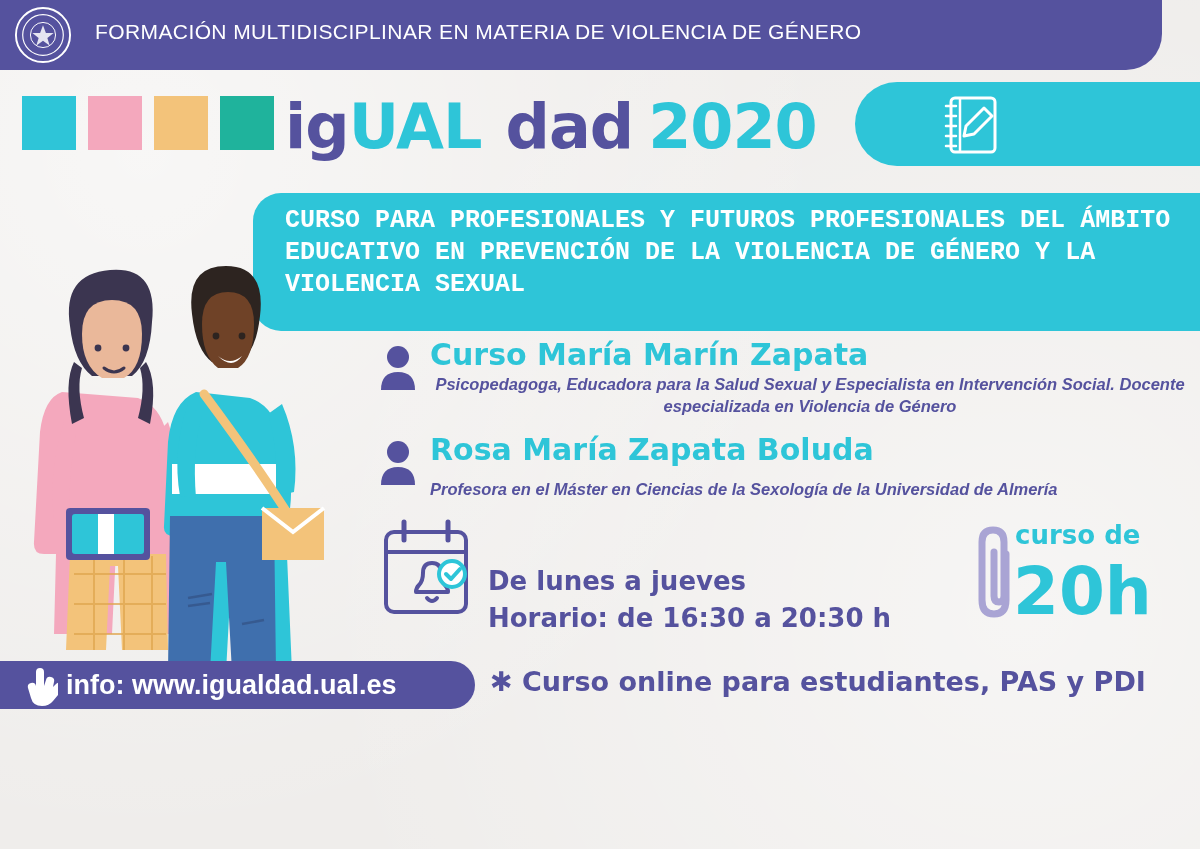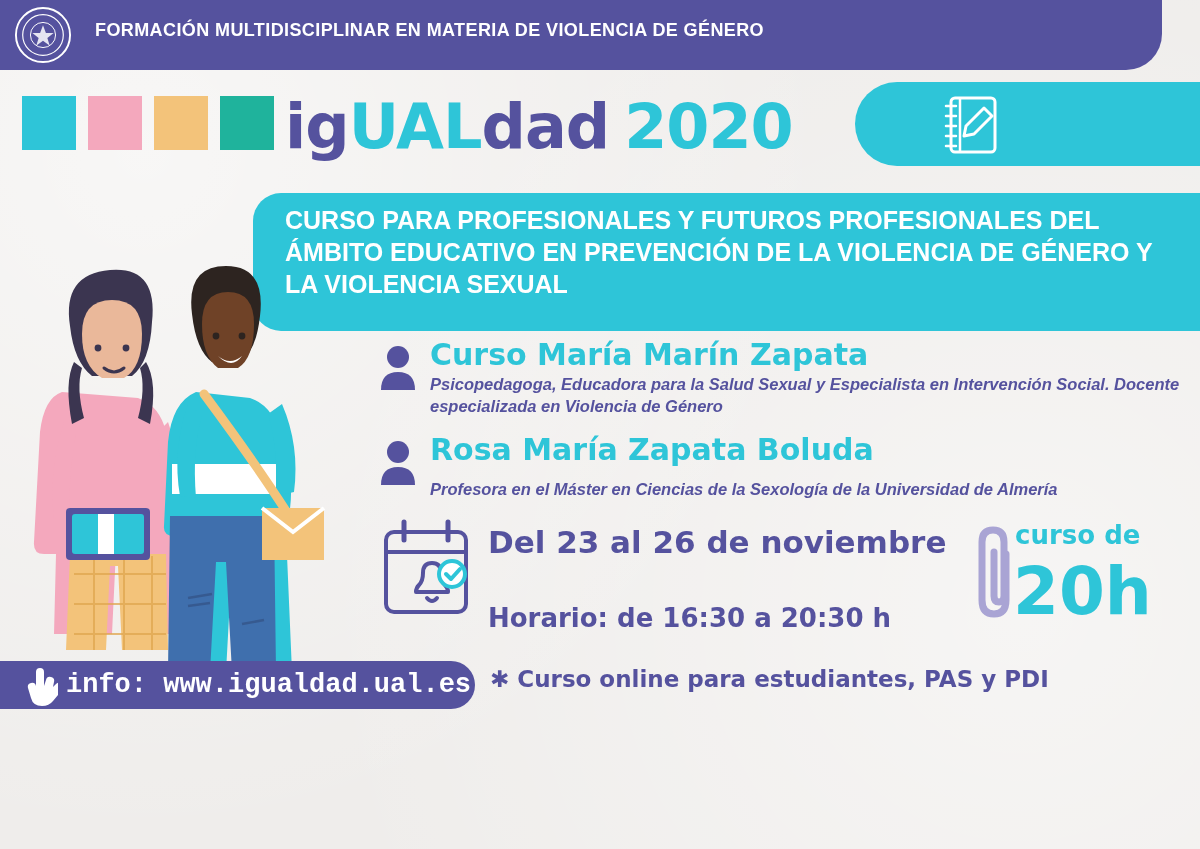--- a/index.html
+++ b/index.html
@@ -18,75 +18,75 @@
       #efedeb;
   }
   
   .header-bar{
     position:absolute;left:0;top:0;width:1162px;height:70px;
     background:#55529e;
     border-bottom-right-radius:36px;
   }
   .header-title{
     position:absolute;left:95px;top:20px;right:20px;
-    color:#ffffff;font-size:18px;font-weight:bold;letter-spacing:.4px;
+    color:#ffffff;font-size:21px;font-weight:normal;letter-spacing:.4px;
     white-space:nowrap;
   }
   .ual-seal{
     position:absolute;left:14px;top:6px;width:58px;height:58px;
   }
   
   .sq{position:absolute;top:96px;width:54px;height:54px;}
   .sq1{left:22px;background:#2ec5d8;}
   .sq2{left:88px;background:#f4a8bd;}
   .sq3{left:154px;background:#f3c37a;}
   .sq4{left:220px;background:#1fb39c;}
   .brand{
     position:absolute;left:285px;top:90px;
     font-size:62px;font-weight:bold;letter-spacing:-1px;
     font-family:"DejaVu Sans", sans-serif;
   }
   .brand .ig{color:#55529e;}
   .brand .ual{color:#2ec5d8;margin-top:44px;}
-  .brand .dad{color:#55529e;}
+  .brand .dad{color:#55529e;margin-left:24px;}
   .brand .yr{color:#2ec5d8;margin-left:15px;}
   .cursos-tab{
     position:absolute;right:0;top:82px;width:345px;height:84px;
     background:#2ec5d8;border-top-left-radius:42px;border-bottom-left-radius:42px;
   }
   .cursos-label{
     position:absolute;right:28px;top:100px;
     color:#ffffff;font-size:46px;font-weight:bold;
     font-family:"DejaVu Sans", sans-serif;
   }
   .notebook-icon{position:absolute;right:196px;top:92px;width:64px;height:66px;}
   
   .title-band{
     position:absolute;left:253px;top:193px;width:947px;height:138px;
     background:#2ec5d8;border-top-left-radius:28px;border-bottom-left-radius:28px;
   }
   .title-text{
     position:absolute;left:285px;top:205px;width:900px;
-    color:#ffffff;font-size:25px;font-weight:bold;line-height:1.27;
+    color:#ffffff;font-size:25px;font-weight:bold;line-height:1.27;font-family:Liberation Mono, monospace;
   }
   
   .person-icon{position:absolute;width:40px;height:46px;}
   .sp1-icon{left:378px;top:345px;}
   .sp2-icon{left:378px;top:440px;}
   .sp-name{
     position:absolute;color:#2ec5d8;font-size:30px;font-weight:bold;
     font-family:"DejaVu Sans", sans-serif;white-space:nowrap;
   }
   .sp1-name{left:430px;top:337px;}
   .sp2-name{left:430px;top:432px;}
   .sp-desc{
     position:absolute;color:#55529e;font-size:16.5px;font-style:italic;font-weight:bold;
     line-height:1.35;
   }
-  .sp1-desc{left:430px;top:373px;width:760px;}
+  .sp1-desc{left:430px;top:373px;width:760px;text-align:center;}
   .sp2-desc{left:430px;top:478px;width:760px;}
   
   .cal-icon{position:absolute;left:378px;top:518px;width:96px;height:106px;}
   .date-line{
     position:absolute;left:488px;color:#55529e;font-weight:bold;
     font-family:"DejaVu Sans", sans-serif;white-space:nowrap;
   }
   .date1{top:524px;font-size:31px;}
   .date2{top:566px;font-size:26px;}
   .date3{top:603px;font-size:26px;}
@@ -100,25 +100,25 @@
     position:absolute;left:1013px;top:553px;color:#2ec5d8;font-size:66px;font-weight:bold;
     font-family:"DejaVu Sans", sans-serif;
   }
   
   .info-bar{
     position:absolute;left:0;top:661px;width:475px;height:48px;
     background:#55529e;border-top-right-radius:24px;border-bottom-right-radius:24px;
   }
   .info-text{
     position:absolute;left:66px;top:670px;color:#ffffff;font-size:27px;font-weight:bold;
-    font-family:Liberation Mono, monospace;
+    font-family:Liberation Sans, sans-serif;
   }
   .hand-icon{position:absolute;left:22px;top:666px;width:36px;height:40px;}
   .online-note{
-    position:absolute;left:490px;top:666px;color:#55529e;font-size:23px;font-weight:bold;
+    position:absolute;left:490px;top:666px;color:#55529e;font-size:27px;font-weight:bold;
     font-family:"DejaVu Sans", sans-serif;white-space:nowrap;
   }
   
   .footer{position:absolute;left:0;top:728px;width:1200px;height:121px;}
   
   .illus{position:absolute;left:10px;top:222px;width:360px;height:450px;}
 </style>
 </head>
 <body>
 
@@ -225,21 +225,21 @@
   <svg class="cal-icon" viewBox="0 0 96 106">
     <rect x="8" y="14" width="80" height="80" rx="8" fill="none" stroke="#55529e" stroke-width="4"></rect>
     <line x1="8" y1="34" x2="88" y2="34" stroke="#55529e" stroke-width="4"></line>
     <line x1="26" y1="4" x2="26" y2="22" stroke="#55529e" stroke-width="5" stroke-linecap="round"></line>
     <line x1="70" y1="4" x2="70" y2="22" stroke="#55529e" stroke-width="5" stroke-linecap="round"></line>
     <path d="M38 74 q0-4 3-7 q4-4 4-12 q0-10 9-10 q9 0 9 10 q0 8 4 12 q3 3 3 7z" fill="none" stroke="#55529e" stroke-width="4" stroke-linejoin="round"></path>
     <path d="M49 80 q5 6 10 0" fill="none" stroke="#55529e" stroke-width="4" stroke-linecap="round"></path>
     <circle cx="74" cy="56" r="13" fill="#ffffff" stroke="#2ec5d8" stroke-width="4"></circle>
     <path d="M68 56 l5 5 9-10" fill="none" stroke="#2ec5d8" stroke-width="4" stroke-linecap="round" stroke-linejoin="round"></path>
   </svg>
-  <div class="date-line date1">Del 23 al 26 de noviembre</div>
+  <div class="date-line date2">De lunes a jueves</div>
   <div class="date-line date3">Horario: de 16:30 a 20:30 h</div>
 
   <svg class="clip-icon" viewBox="0 0 46 104">
     <path d="M31 30 l0 46 q0 14 -12 14 q-12 0 -12-14 l0-58 q0-12 11-12 q11 0 11 12 l0 54 q0 6 -5 6 q-5 0 -5-6 l0-44" fill="none" stroke="#a9a4d4" stroke-width="7" stroke-linecap="round" stroke-linejoin="round"></path>
   </svg>
   <div class="dur-top">curso de</div>
   <div class="dur-big">20h</div>
 
   <div class="info-bar"></div>
   <svg class="hand-icon" viewBox="0 0 36 40">

